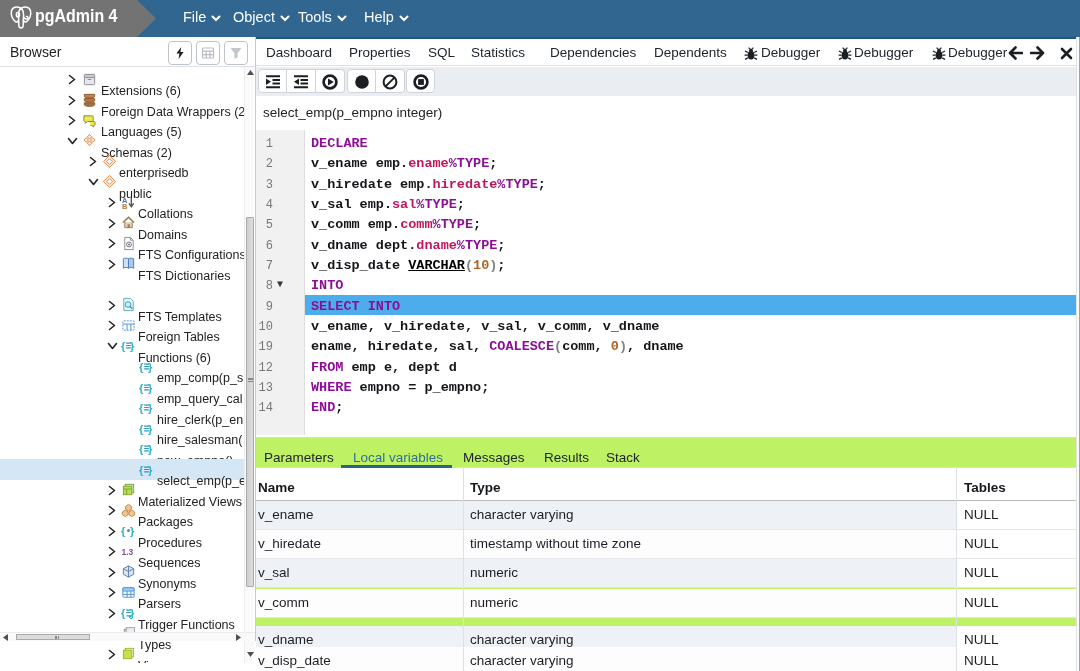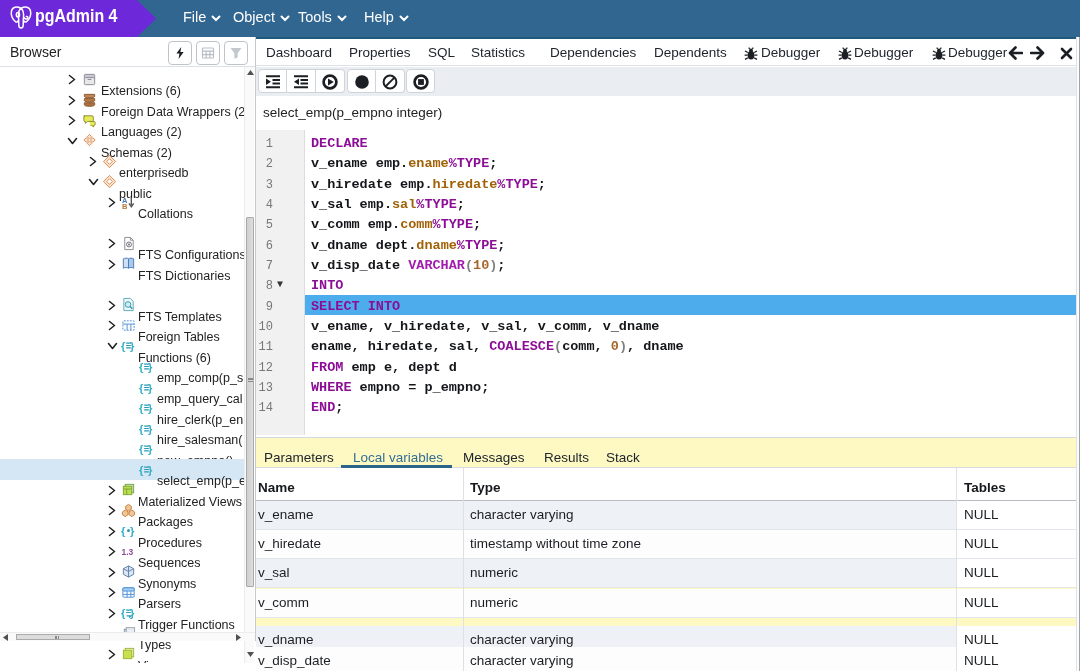--- a/index.html
+++ b/index.html
@@ -1,20 +1,20 @@
 <!DOCTYPE html>
 <html><head>
 <meta charset="utf-8">
 <style>
 * { margin:0; padding:0; box-sizing:border-box; }
 html,body { width:1080px; height:671px; overflow:hidden; font-family:"Liberation Sans",sans-serif; background:#fff; }
 #app { position:relative; width:1080px; height:671px; background:#fff; }
 
 #nav { position:absolute; left:0; top:0; width:1080px; height:37px; background:#316691; }
-#brand { position:absolute; left:0; top:0; width:156px; height:37px; background:#6d28d9;
+#brand { position:absolute; left:0; top:0; width:156px; height:37px; background:#737373;
   clip-path:polygon(0 0,137px 0,156px 18.5px,137px 37px,0 37px); }
 #brand .t { position:absolute; left:35px; top:5px; color:#fff; font-size:19px; font-weight:700; transform:scaleX(0.84); transform-origin:0 0; white-space:nowrap; }
 #brand svg { position:absolute; left:6px; top:4px; }
 .menu { position:absolute; top:9px; color:#fff; font-size:14.5px; }
 .menu svg { margin-left:5px; }
 
 #sidebar { position:absolute; left:0; top:37px; width:256px; height:604px; background:#fff; border-right:1px solid #c6cad0; }
 #sbhead { position:absolute; left:0; top:0; width:255px; height:30px; background:#fff; border-bottom:1px solid #dde0e4; }
 #sbhead .t { position:absolute; left:10px; top:7px; font-size:14px; color:#222; }
 .sbtn { position:absolute; top:4px; width:24px; height:24px; border:1px solid #bfc4ca; border-radius:4px; background:#fff; }
@@ -48,26 +48,26 @@
 #fnbar .t { position:absolute; left:7px; top:9px; font-size:13.5px; color:#222; }
 
 #editor { position:absolute; left:0; top:93px; width:824px; height:307px; background:#fff; font-family:"Liberation Mono",monospace; }
 #gutter { position:absolute; left:0; top:0; width:49px; height:305px; background:#f1f1f1; border-right:1px solid #ddd; }
 .ln { position:absolute; right:31px; font-size:12px; color:#777; text-align:right; }
 .fold { position:absolute; left:21px; font-size:10px; color:#333; }
 #code { position:absolute; left:55px; top:6px; width:769px; }
 .cl { position:absolute; left:0; height:20px; font-size:13.5px; color:#14161a; font-weight:600; white-space:pre; }
 .hl { position:absolute; left:-6px; width:771px; height:20.4px; background:#4dadec; }
 .kw { color:#8c0d96; font-weight:700; }
-.v2 { color:#a16207; }
-.bi { color:#a21caf; }
+.v2 { color:#be185d; }
+.bi { color:#000000;text-decoration:underline; }
 .num { color:#a8662a; }
 .br { color:#808080; }
 
-#bottom { position:absolute; left:0; top:400px; width:824px; height:234px; background:#fef9c3; border-top:1px solid #d4d8dc; }
+#bottom { position:absolute; left:0; top:400px; width:824px; height:234px; background:#bef264; border-top:1px solid #d4d8dc; }
 .btab { position:absolute; top:12px; font-size:13.5px; color:#20262d; }
 .btab.act { color:#336e96; }
 #btabline { position:absolute; left:0; top:29px; width:824px; height:1px; background:#d8dce0; }
 #bunderline { position:absolute; left:85px; top:27px; width:111px; height:3px; background:#2c6487; }
 #grid { position:absolute; left:0; top:30px; width:824px; height:204px; }
 .hrow { position:absolute; left:0; top:0; width:820px; height:33px; background:#fff; border-bottom:1px solid #b9bdc2; }
 .grow { position:absolute; left:0; width:820px; height:29px; border-bottom:1px solid #e2e5e9; }
 .grow.odd { background:#eef1f6; }
 .grow.even { background:#fdfdfe; }
 .gc { position:absolute; top:6px; font-size:13.5px; color:#1b1e22; }
@@ -161,21 +161,21 @@
 <div class="tr" style="top:43.1px">
           <span style="position:absolute;left:67px;top:0">
             <svg class="cv" width="10" height="11" viewBox="0 0 10 11">
               <path d="M2.5 1.5 L7.5 5.5 L2.5 9.5" fill="none" stroke="#222" stroke-width="1.6" stroke-linecap="round" stroke-linejoin="round"></path>
             </svg>
           </span>
           <svg class="ic" style="left:82px" width="16" height="16" viewBox="0 0 16 16">
             <path d="M2 3h9c.6 0 1 .4 1 1v4c0 .6-.4 1-1 1H6l-2.5 2v-2H3c-.6 0-1-.4-1-1V4c0-.6.4-1 1-1z" fill="#e9ea59" stroke="#8a8a2f"></path>
             <path d="M8 9h5c.5 0 1 .4 1 1v2.2c0 .6-.5 1-1 1h-.6v1.6L10 13.2H9" fill="#e9ea59" stroke="#8a8a2f"></path>
           </svg>
-          <span class="tx" style="left:101px">Languages (2)</span>
+          <span class="tx" style="left:101px">Languages (5)</span>
         </div>
 <div class="tr" style="top:63.6px">
           <span style="position:absolute;left:67px;top:0">
             <svg class="cv" width="11" height="10" viewBox="0 0 11 10">
               <path d="M1.5 2.5 L5.5 7.5 L9.5 2.5" fill="none" stroke="#222" stroke-width="1.6" stroke-linecap="round" stroke-linejoin="round"></path>
             </svg>
           </span>
           <svg class="ic" style="left:82px" width="16" height="16" viewBox="0 0 16 16">
             <g fill="#fbe3cf" stroke="#d88a4e">
               <path d="M8 1.5 L10.5 4 L8 6.5 L5.5 4 Z"></path>
@@ -216,20 +216,33 @@
               <path d="M2.5 1.5 L7.5 5.5 L2.5 9.5" fill="none" stroke="#222" stroke-width="1.6" stroke-linecap="round" stroke-linejoin="round"></path>
             </svg>
           </span>
           <svg class="ic" style="left:121px" width="16" height="16" viewBox="0 0 16 16">
             <text x="1" y="8" font-size="8" font-weight="bold" fill="#4a7ab5" font-family="Liberation Sans">A</text>
             <text x="1" y="15" font-size="8" font-weight="bold" fill="#b5793a" font-family="Liberation Sans">B</text>
             <path d="M11 3v8" stroke="#555" stroke-width="1.5"></path>
             <path d="M8.5 9 L11 12.5 L13.5 9" fill="none" stroke="#555" stroke-width="1.5"></path>
           </svg>
           <span class="tx" style="left:138px">Collations</span>
+        </div>
+<div class="tr" style="top:145.7px">
+          <span style="position:absolute;left:107px;top:0">
+            <svg class="cv" width="10" height="11" viewBox="0 0 10 11">
+              <path d="M2.5 1.5 L7.5 5.5 L2.5 9.5" fill="none" stroke="#222" stroke-width="1.6" stroke-linecap="round" stroke-linejoin="round"></path>
+            </svg>
+          </span>
+          <svg class="ic" style="left:121px" width="16" height="16" viewBox="0 0 16 16">
+            <path d="M2 8 L8 2.5 L14 8" fill="none" stroke="#9a7b5c" stroke-width="1.6"></path>
+            <path d="M4 7.5 V13.5 H12 V7.5" fill="#e3d2bd" stroke="#9a7b5c"></path>
+            <rect x="7" y="10" width="2.5" height="3.5" fill="#9a7b5c"></rect>
+          </svg>
+          <span class="tx" style="left:138px">Domains</span>
         </div>
 <div class="tr" style="top:166.2px">
           <span style="position:absolute;left:107px;top:0">
             <svg class="cv" width="10" height="11" viewBox="0 0 10 11">
               <path d="M2.5 1.5 L7.5 5.5 L2.5 9.5" fill="none" stroke="#222" stroke-width="1.6" stroke-linecap="round" stroke-linejoin="round"></path>
             </svg>
           </span>
           <svg class="ic" style="left:121px" width="16" height="16" viewBox="0 0 16 16">
             <path d="M4 1.5 h6 l3 3 v10 h-9 z" fill="#fff" stroke="#8a8a95"></path>
             <path d="M10 1.5 v3 h3" fill="none" stroke="#8a8a95"></path>
@@ -574,21 +587,21 @@
 <div class="ln" style="top:7.0px">1</div>
 <div class="ln" style="top:27.3px">2</div>
 <div class="ln" style="top:47.7px">3</div>
 <div class="ln" style="top:68.0px">4</div>
 <div class="ln" style="top:88.3px">5</div>
 <div class="ln" style="top:108.6px">6</div>
 <div class="ln" style="top:129.0px">7</div>
 <div class="ln" style="top:149.3px">8</div>
 <div class="ln" style="top:169.6px">9</div>
 <div class="ln" style="top:190.0px">10</div>
-<div class="ln" style="top:210.3px">11</div>
+<div class="ln" style="top:210.3px">19</div>
 <div class="ln" style="top:230.6px">12</div>
 <div class="ln" style="top:251.0px">13</div>
 <div class="ln" style="top:271.3px">14</div>
 <div class="fold" style="top:149.3px">▼</div>
 </div>
       <div id="code">
 <div class="hl" style="top:158.5px"></div>
 <div class="cl" style="top:0.0px"><span class="kw">DECLARE</span></div>
 <div class="cl" style="top:20.3px">v_ename emp.<span class="v2">ename</span><span class="kw">%TYPE</span>;</div>
 <div class="cl" style="top:40.7px">v_hiredate emp.<span class="v2">hiredate</span><span class="kw">%TYPE</span>;</div>

